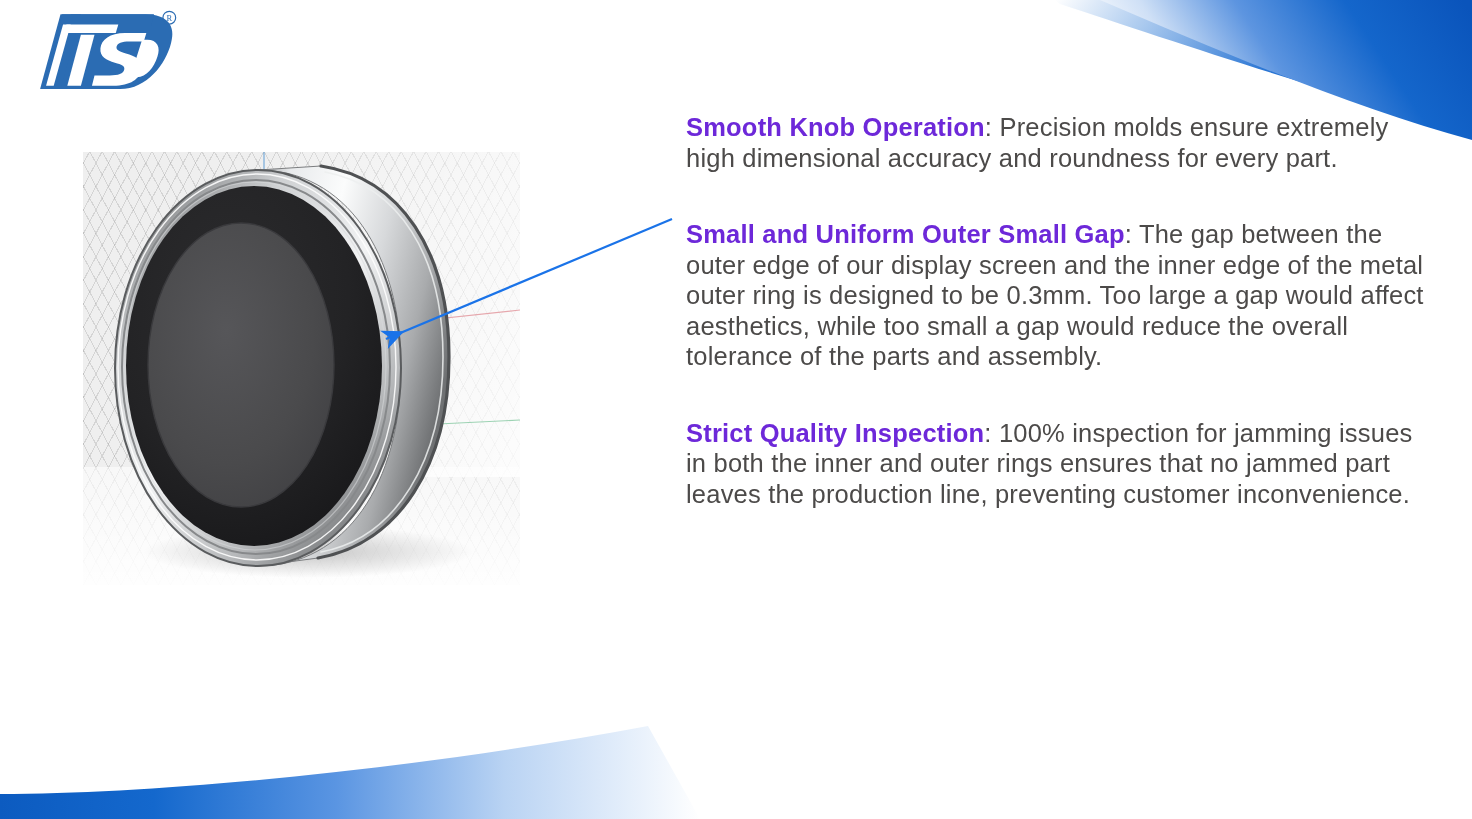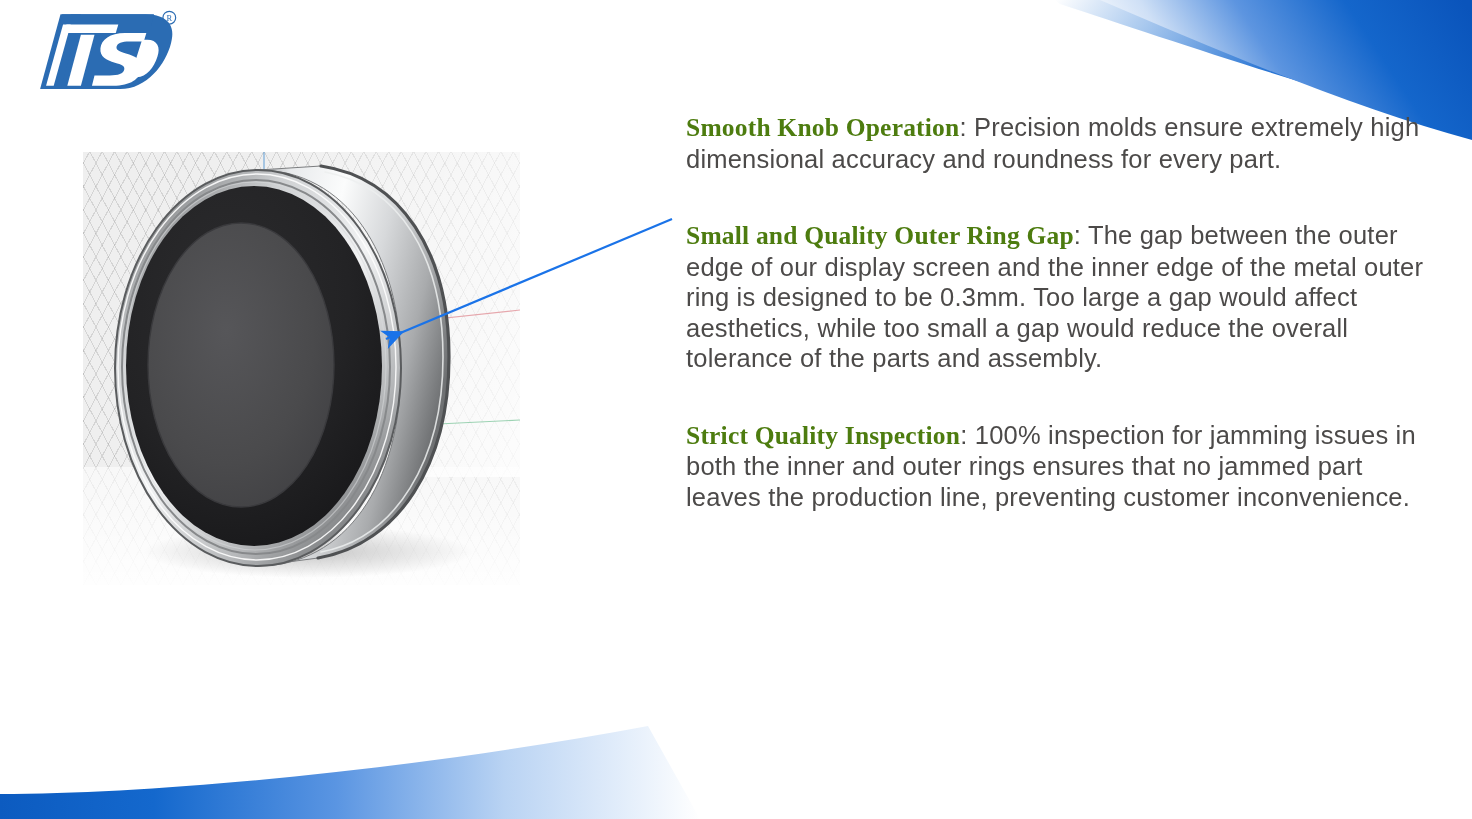--- a/index.html
+++ b/index.html
@@ -82,22 +82,21 @@
     color: #4c4a49;
     font-size: 25.5px;
     line-height: 30.5px;
     letter-spacing: .2px;
     margin: 0 0 46px 0;
     font-family: "Liberation Sans", sans-serif;
   }
   .para:last-child { margin-bottom: 16px; }
   .para .lead {
     font-weight: bold;
-    color: #4d7c0f;
-    font-family: Liberation Serif, serif;
+    color: #6d28d9;
   }
 </style>
 </head>
 <body>
 
 <div id="slide">
 
   <svg class="swoosh-layer" viewBox="0 0 1472 819" width="1472" height="819" preserveAspectRatio="none">
     <defs>
       <linearGradient id="gradTop" x1="0" y1="0.35" x2="1" y2="0.1">
@@ -245,21 +244,21 @@
     <line x1="672" y1="219" x2="386" y2="339" stroke="#1a73e8" stroke-width="2.2" marker-end="url(#arrowHead)"></line>
   </svg>
 
   <div class="text-col">
 
     <p class="para">
       <span class="lead">Smooth Knob Operation</span><span>: </span><span>Precision molds ensure extremely high dimensional accuracy and roundness for every part.</span>
     </p>
 
     <p class="para">
-      <span class="lead">Small and Quality Outer Ring Gap</span><span>: </span><span>The gap between the outer edge of our display screen and the inner edge of the metal outer ring is designed to be 0.3mm. Too large a gap would affect aesthetics, while too small a gap would reduce the overall tolerance of the parts and assembly.</span>
+      <span class="lead">Small and Uniform Outer Small Gap</span><span>: </span><span>The gap between the outer edge of our display screen and the inner edge of the metal outer ring is designed to be 0.3mm. Too large a gap would affect aesthetics, while too small a gap would reduce the overall tolerance of the parts and assembly.</span>
     </p>
 
     <p class="para">
       <span class="lead">Strict Quality Inspection</span><span>: </span><span>100% inspection for jamming issues in both the inner and outer rings ensures that no jammed part leaves the production line, preventing customer inconvenience.</span>
     </p>
 
   </div>
 
 </div>
 

